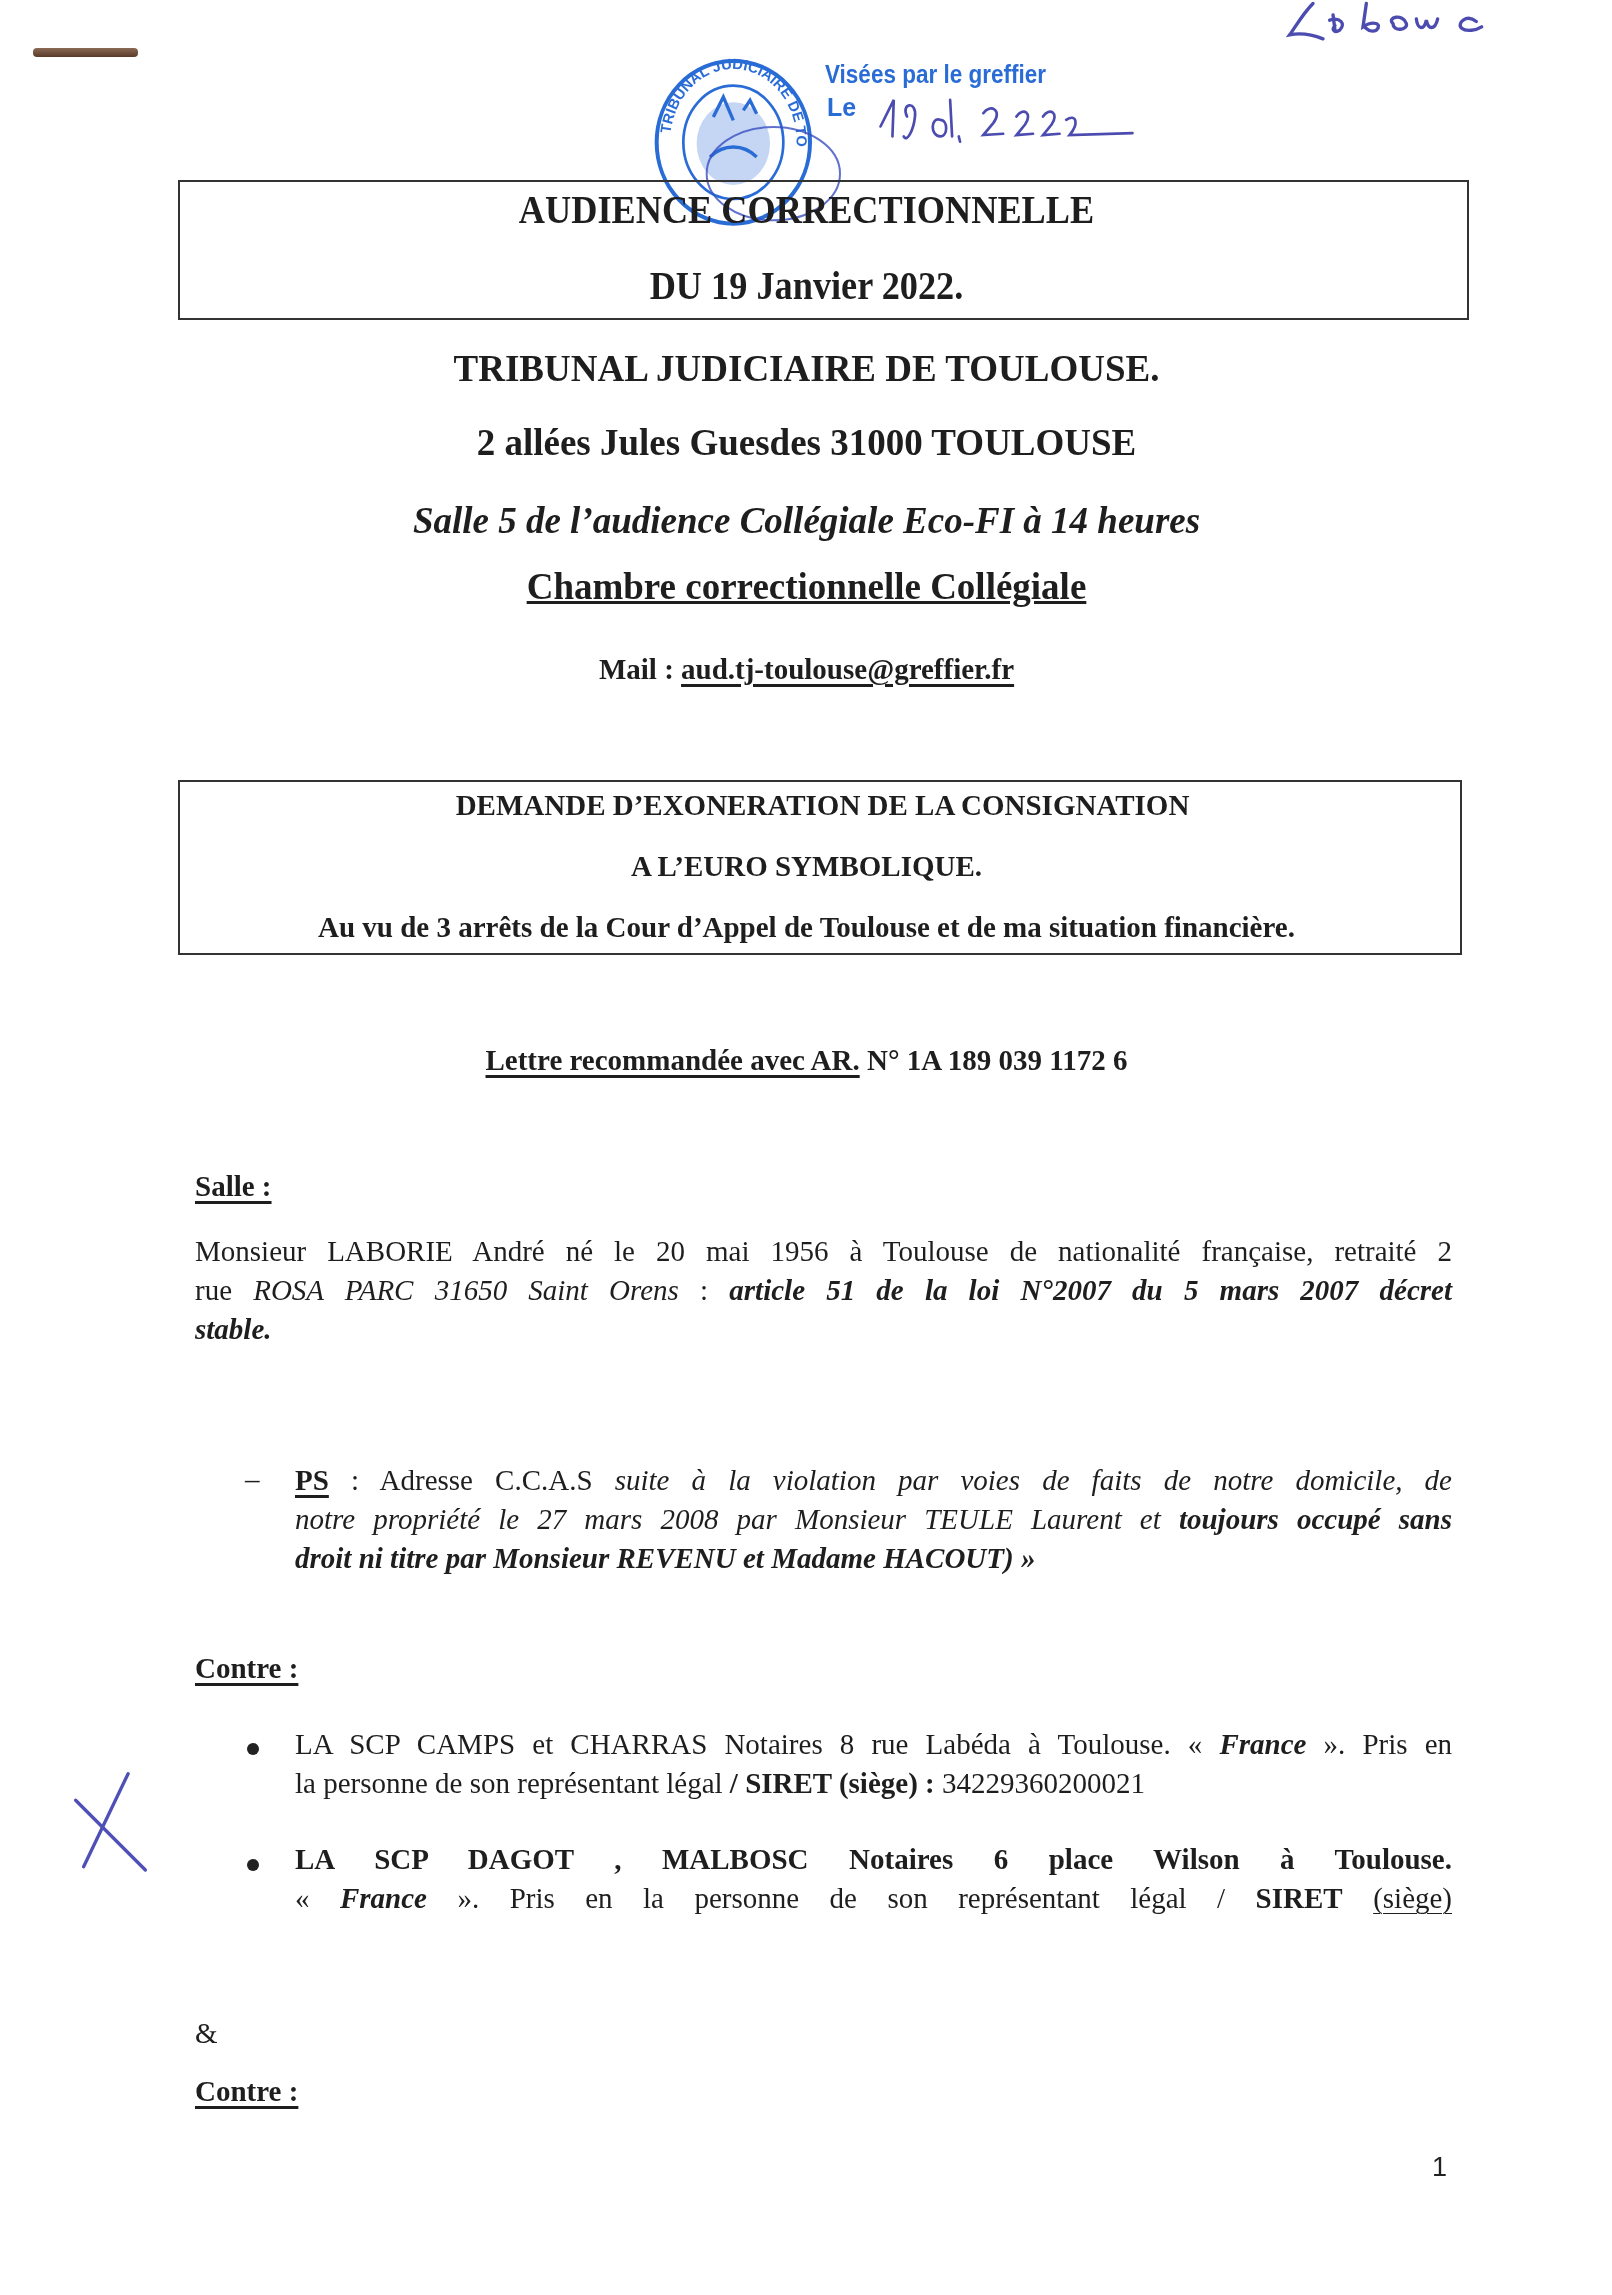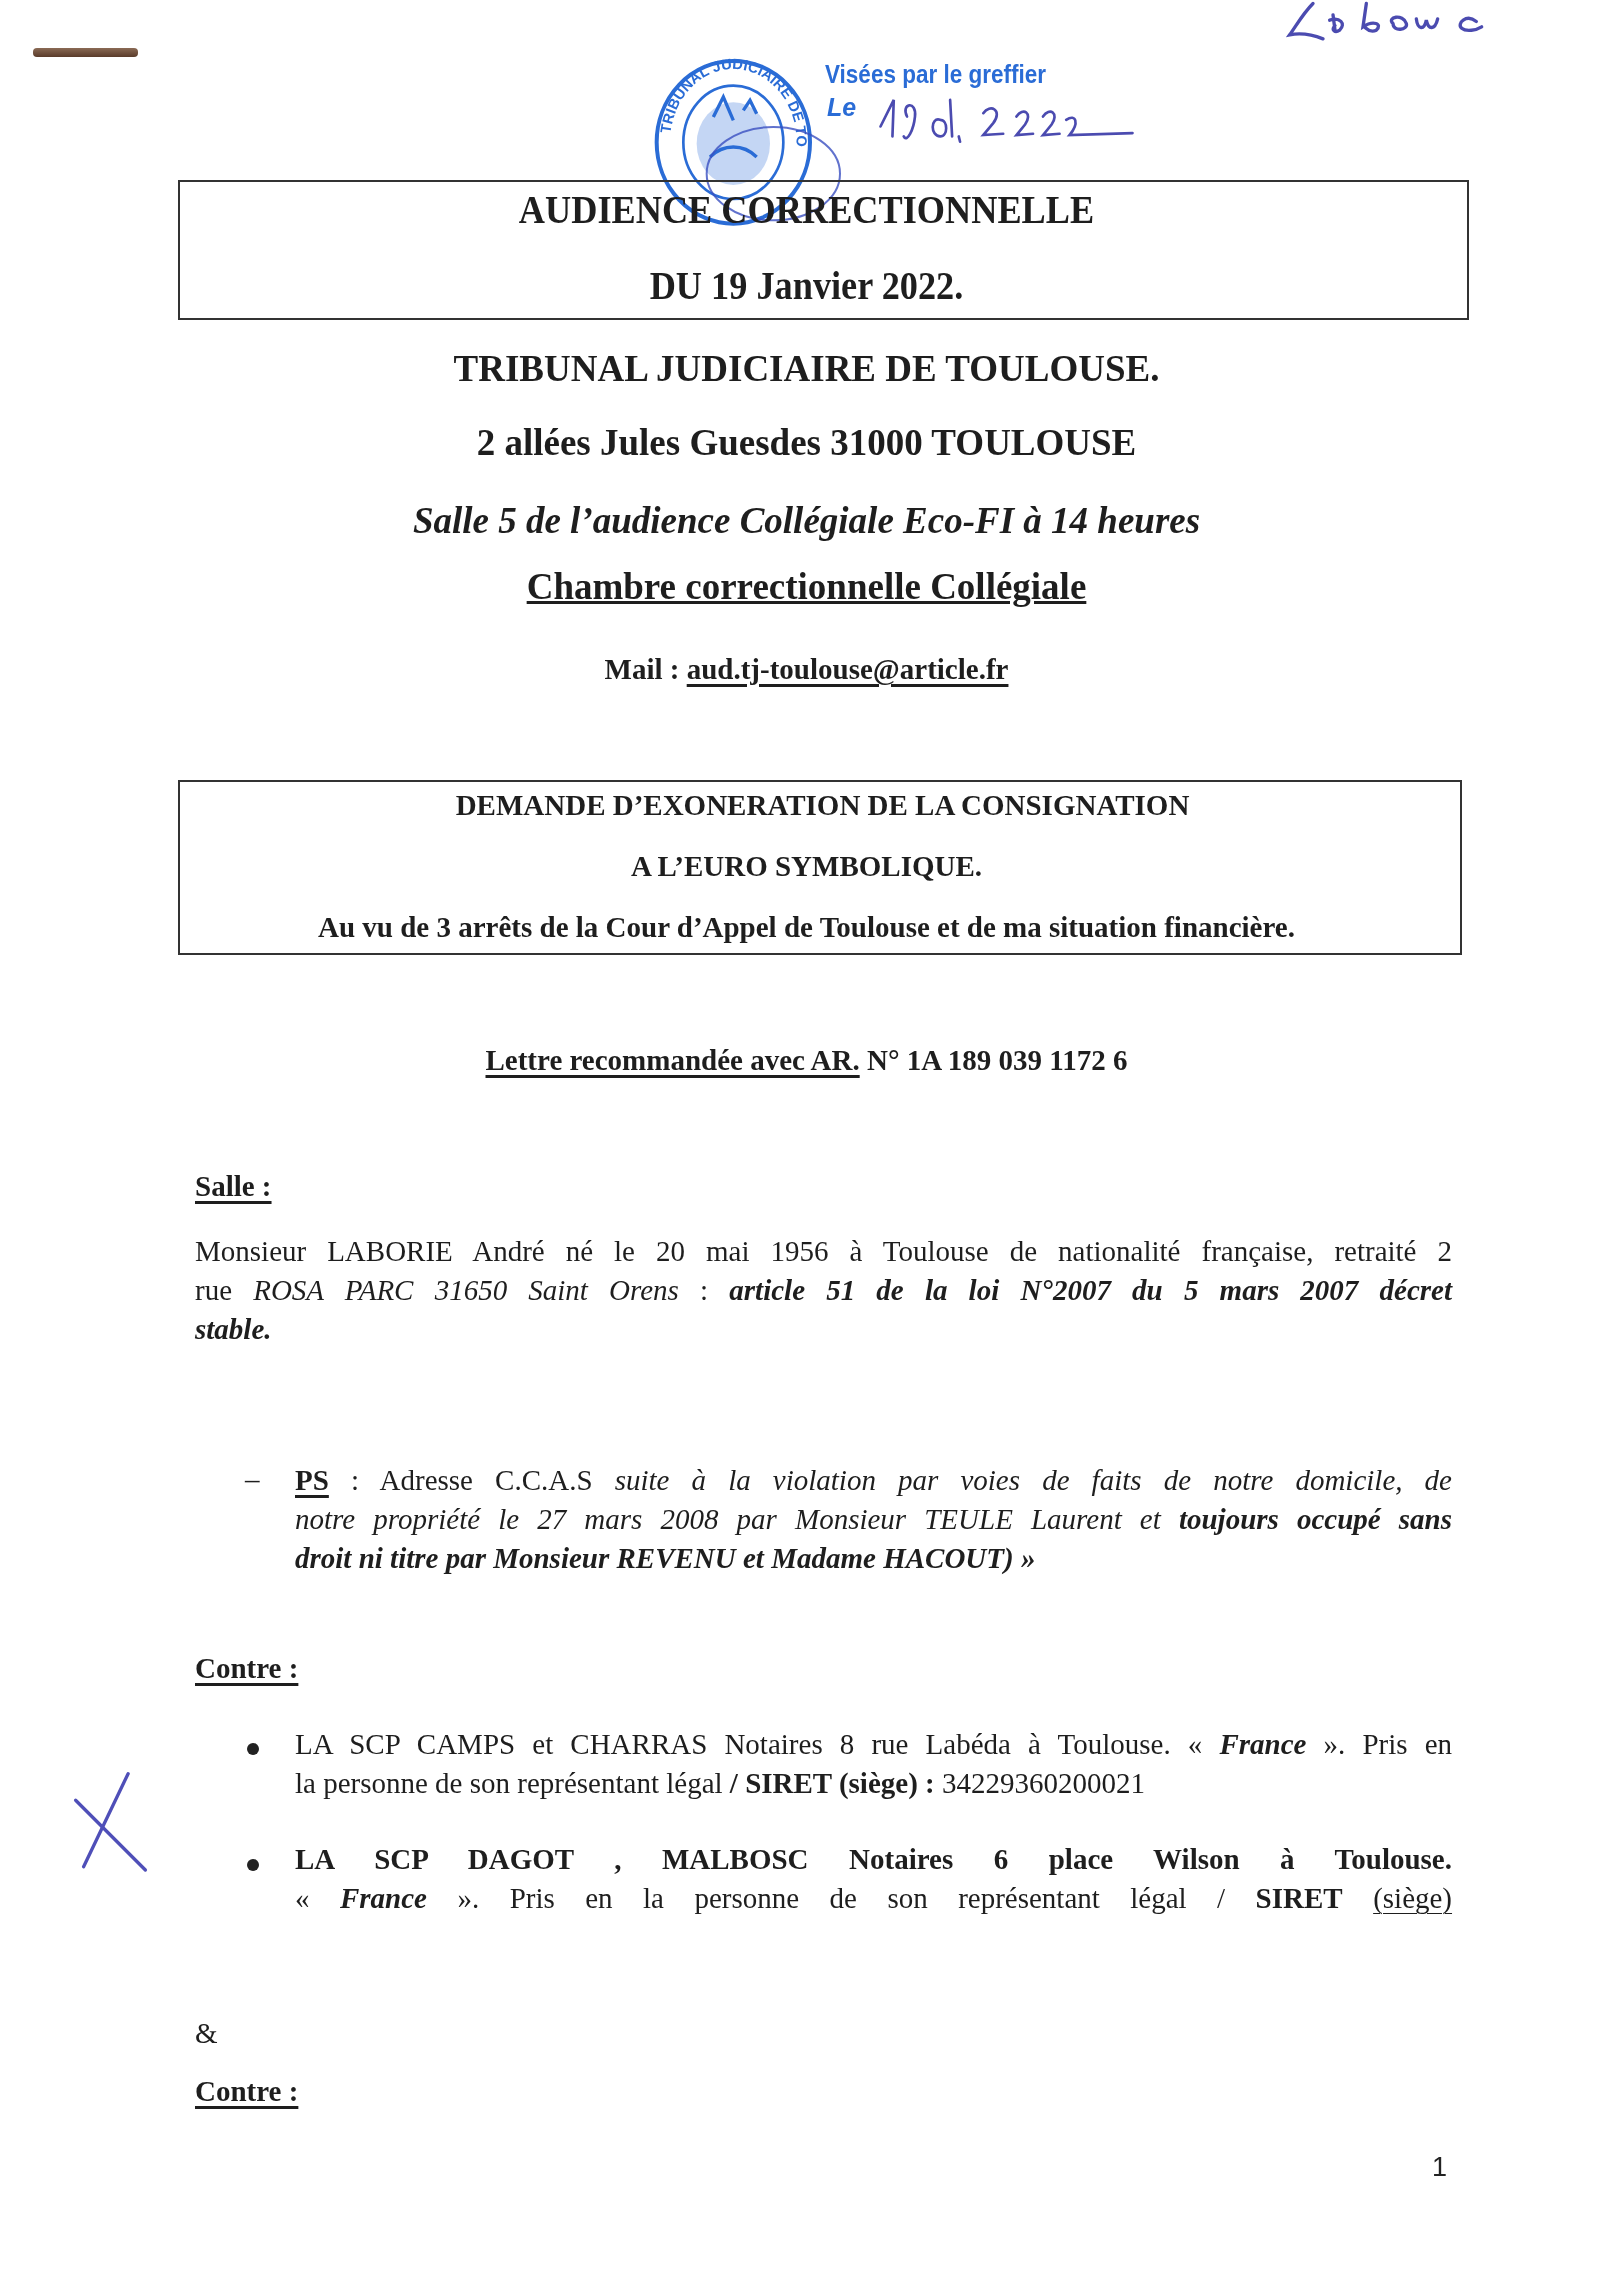--- a/index.html
+++ b/index.html
@@ -45,21 +45,21 @@
   <ellipse cx="125" cy="128" rx="75" ry="85" fill="none" stroke="#2a6cd6" stroke-width="4"></ellipse>
   <ellipse cx="125" cy="130" rx="55" ry="62" fill="#2a6cd6" opacity="0.28"></ellipse>
   <path d="M95 90 L110 60 L125 95 M140 80 L150 65 L160 85 M90 150 C110 130 140 130 160 150" fill="none" stroke="#2a6cd6" stroke-width="5"></path>
   <text font-family="Liberation Sans, DejaVu Sans, sans-serif" font-weight="bold" font-size="22" fill="#2a6cd6">
     <textPath href="#ringpath" startOffset="4%">TRIBUNAL JUDICIAIRE DE TOULOUSE</textPath>
   </text>
   <ellipse cx="185" cy="175" rx="100" ry="70" fill="none" stroke="#3a4fc0" stroke-width="3" opacity="0.8"></ellipse>
 </svg>
 
 <div class="abs stamp-text" style="left:825px; top:60px; font-size:25px; transform:scaleX(0.9); transform-origin:left;">Visées par le greffier</div>
-<div class="abs stamp-text" style="left:827px; top:93px; font-size:25px;font-style:italic;">Le</div>
+<div class="abs stamp-text" style="left:827px; top:93px; font-size:25px;">Le</div>
 <svg class="abs" style="left:873px; top:90px; width:267px; height:63px;" viewBox="0 0 400 95">
   <g fill="none" stroke="#4b4bb0" stroke-width="4" stroke-linecap="round">
     <path d="M10 55 L30 15 L28 70"></path>
     <path d="M50 40 C40 20 65 15 62 40 C60 60 50 80 45 70"></path>
     <path d="M100 45 C85 40 85 70 100 70 C112 70 112 45 100 45"></path>
     <path d="M115 15 L118 70"></path>
     <path d="M128 70 L130 78"></path>
     <path d="M165 35 C175 20 195 30 180 50 L165 68 L195 66"></path>
     <path d="M215 40 C225 25 240 35 228 52 L215 68 L240 66"></path>
     <path d="M255 40 C265 25 280 35 268 52 L255 68 L280 66"></path>
@@ -70,21 +70,21 @@
 <div class="box" style="left:178px; top:180px; width:1291px; height:140px;"></div>
 <div class="abs center h1" style="top:187px;">AUDIENCE CORRECTIONNELLE</div>
 <div class="abs center h1" style="top:263px;">DU 19 Janvier 2022.</div>
 
 <div class="abs center h2" style="top:347px;">TRIBUNAL  JUDICIAIRE DE TOULOUSE.</div>
 <div class="abs center h2" style="top:421px;">2 allées Jules Guesdes 31000 TOULOUSE</div>
 <div class="abs center h2 i" style="top:499px;">Salle 5 de l’audience Collégiale Eco-FI à 14 heures</div>
 <div class="abs center h2" style="top:565px;text-decoration:underline;">Chambre correctionnelle Collégiale</div>
 <div class="abs center h3" style="top:653px;">
   <span>Mail :</span>
-  <span class="u">aud.tj-toulouse@article.fr</span>
+  <span class="u">aud.tj-toulouse@greffier.fr</span>
 </div>
 
 <div class="box" style="left:178px; top:780px; width:1284px; height:175px;"></div>
 <div class="abs center h3" style="top:789px;padding-left:16px;">DEMANDE D’EXONERATION DE LA CONSIGNATION</div>
 <div class="abs center h3" style="top:850px;">A L’EURO SYMBOLIQUE.</div>
 <div class="abs center h3" style="top:911px;">Au vu de 3 arrêts de la Cour d’Appel de Toulouse et de ma situation financière.</div>
 
 <div class="abs center h3" style="top:1044px;">
   <span class="u">Lettre recommandée avec AR.</span>
   <span>N° 1A 189 039 1172 6</span>

